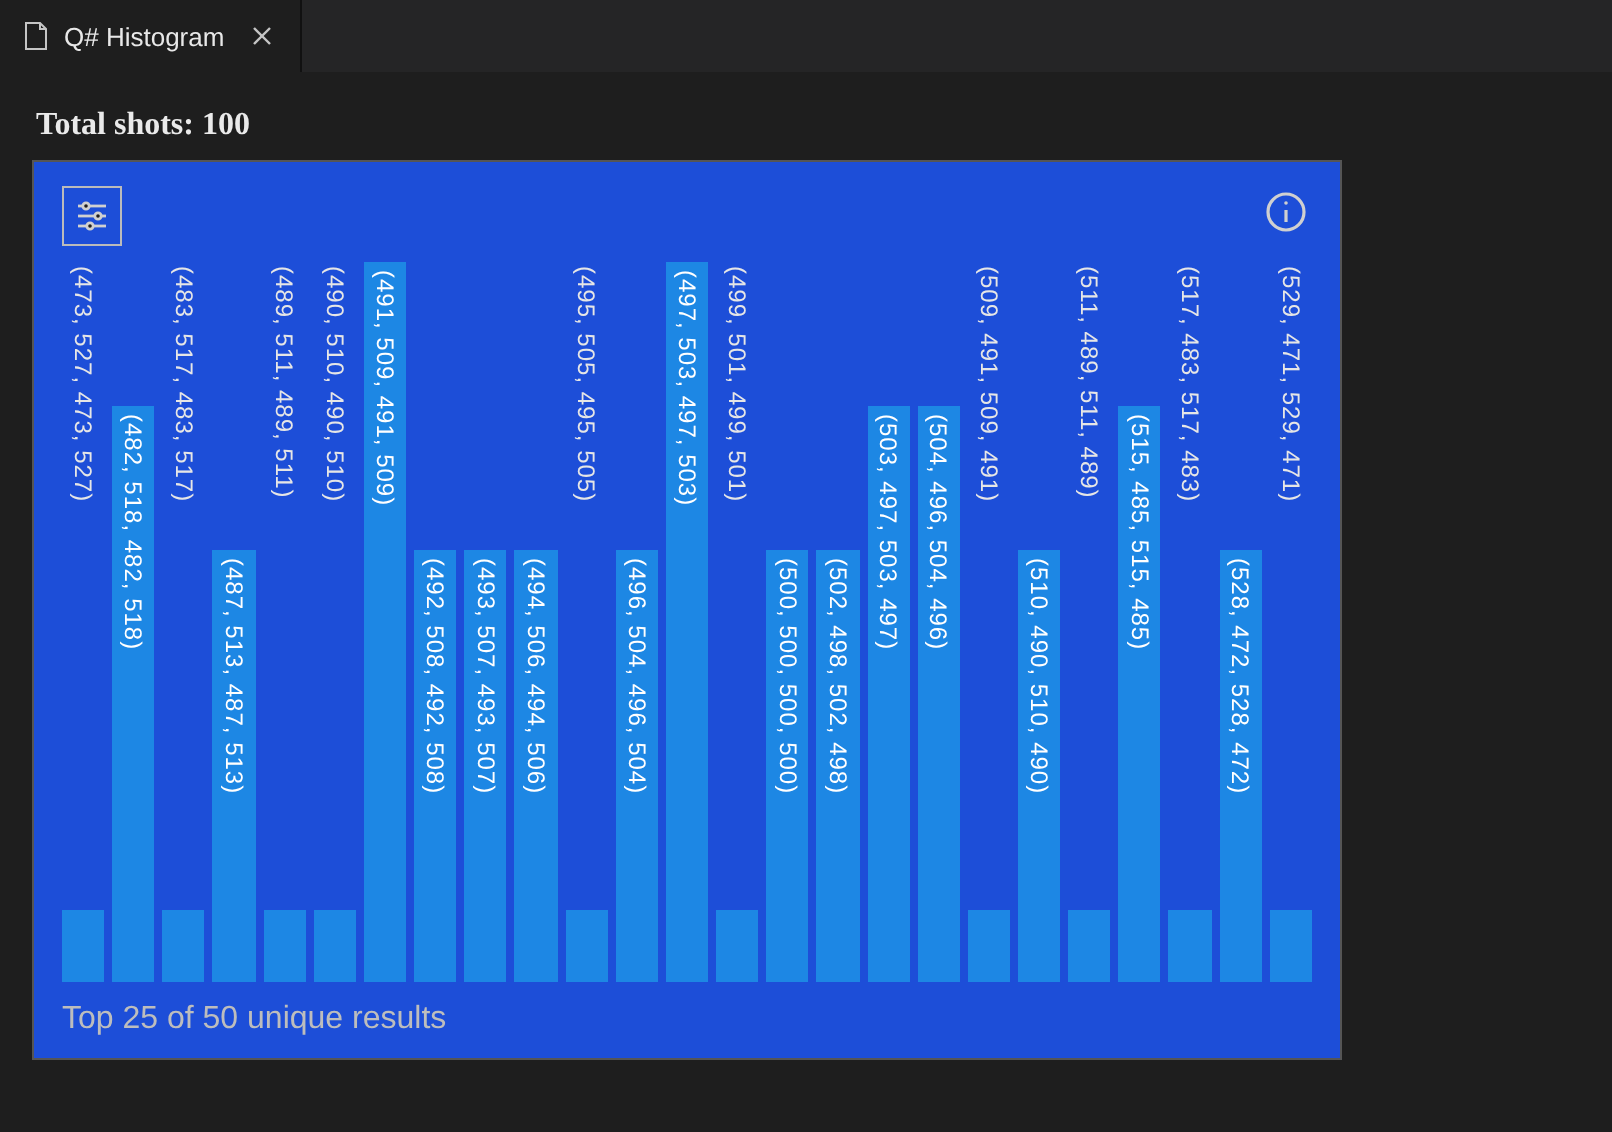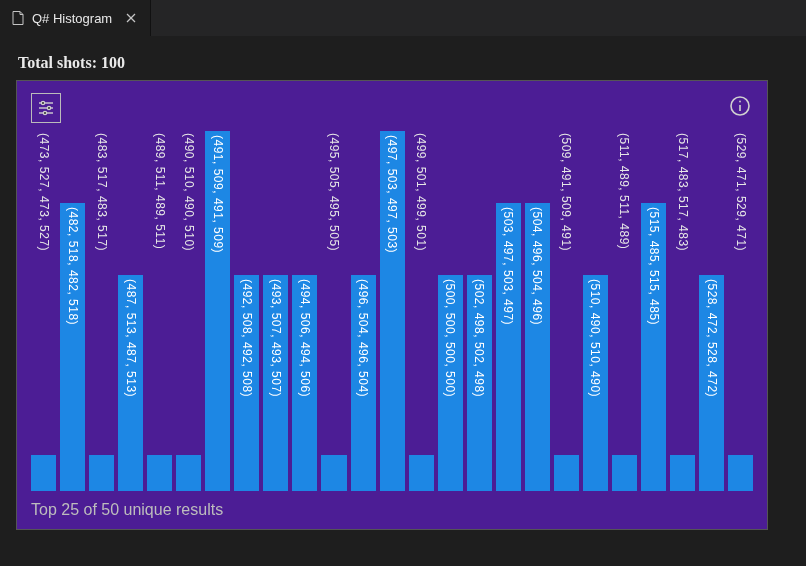--- a/index.html
+++ b/index.html
@@ -41,22 +41,22 @@
   }
   .total-shots {
     font-size: 16px;
     font-weight: 600;
     color: #eaeaea;
     margin: 6px 0 8px 2px;
     font-family: Liberation Serif, serif;
   }
   .chart-panel {
     border: 1px solid #555;
-    background: #4c1d95;
-    width: 752px;
+    background: #1d4ed8;
+    width: 655px;
     height: 450px;
     position: relative;
     padding: 12px 14px 10px 14px;
   }
   .panel-top {
     display: flex;
     justify-content: space-between;
     align-items: flex-start;
     height: 34px;
   }

